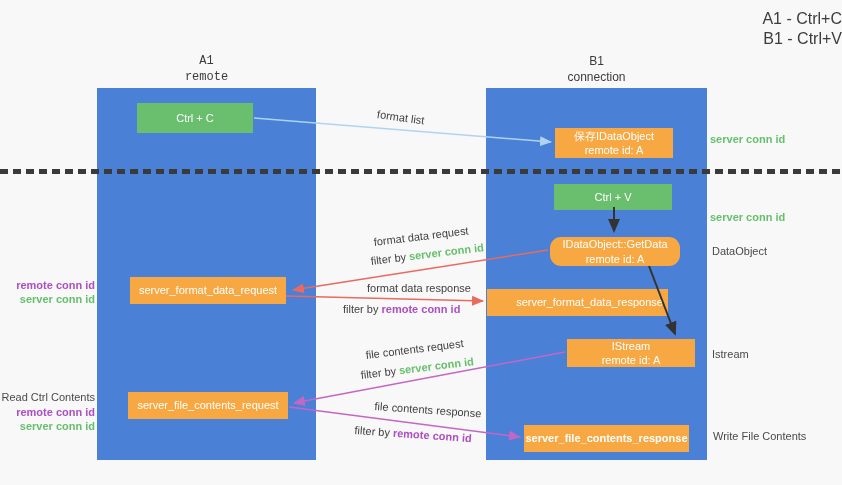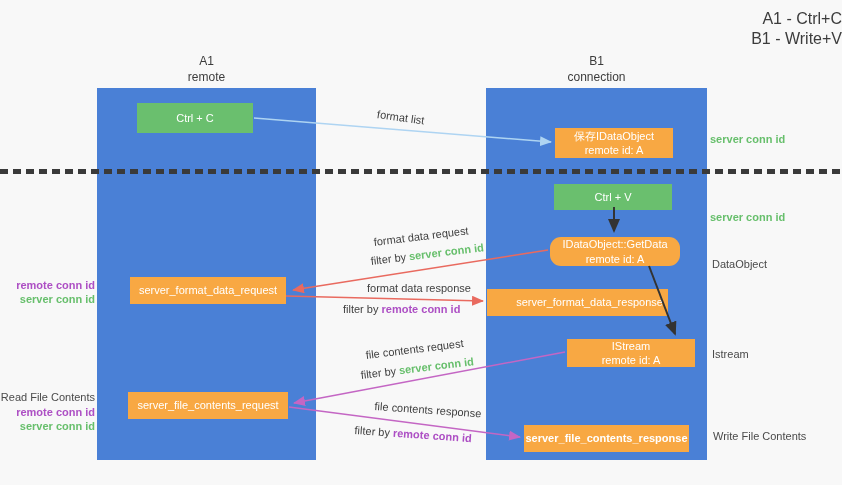--- a/index.html
+++ b/index.html
@@ -41,24 +41,24 @@
   }
   .right-note{position:absolute;left:710px;z-index:5;font-size:11px;white-space:nowrap;}
 </style>
 </head>
 <body>
 
 <div class="canvas">
 
   <div class="title">
     <div>A1 - Ctrl+C</div>
-    <div>B1 - Write+V</div>
+    <div>B1 - Ctrl+V</div>
   </div>
 
-  <div class="col-header" style="left:97px;width:219px;">
+  <div class="col-header" style="left:97px;width:219px;font-family:Liberation Mono, monospace;">
     <div>A1</div>
     <div>remote</div>
   </div>
   <div class="col-header" style="left:486px;width:221px;">
     <div>B1</div>
     <div>connection</div>
   </div>
 
   <div class="lifeline" style="left:97px;width:219px;"></div>
   <div class="lifeline" style="left:486px;width:221px;"></div>
@@ -149,23 +149,23 @@
   </div>
 
   <div class="lbl" style="left:375px;top:400px;transform:rotate(4deg);">file contents response</div>
   <div class="lbl" style="left:355px;top:424px;transform:rotate(4deg);">
     <span>filter by</span>
     <span class="purple-t">remote conn id</span>
   </div>
 
   <div class="right-note green-t" style="top:133px;">server conn id</div>
   <div class="right-note green-t" style="top:211px;">server conn id</div>
-  <div class="right-note plain-t" style="top:245px;left:712px;margin-top:13px;">DataObject</div>
+  <div class="right-note plain-t" style="top:245px;left:712px;">DataObject</div>
   <div class="right-note plain-t" style="top:348px;left:712px;">Istream</div>
   <div class="right-note plain-t" style="top:430px;left:713px;">Write File Contents</div>
 
   <div class="left-note purple-t" style="top:279px;">remote conn id</div>
   <div class="left-note green-t" style="top:293px;">server conn id</div>
-  <div class="left-note plain-t" style="top:391px;">Read File Contents</div>
+  <div class="left-note plain-t" style="top:391px;">Read Ctrl Contents</div>
   <div class="left-note purple-t" style="top:406px;">remote conn id</div>
   <div class="left-note green-t" style="top:420px;">server conn id</div>
 
 </div>
 
 </body></html>

